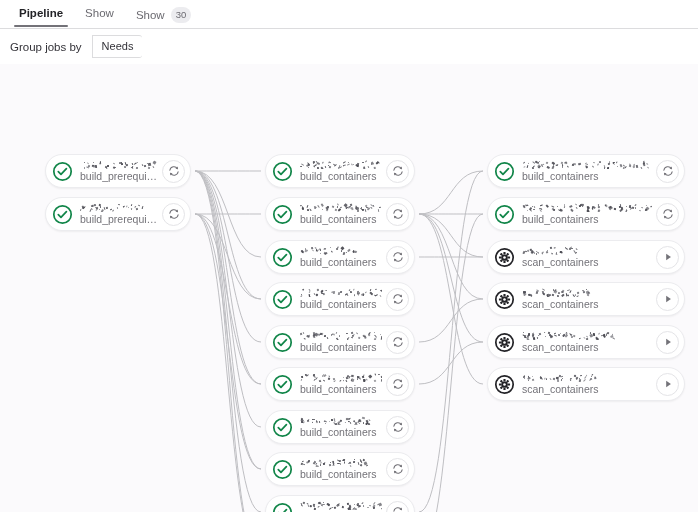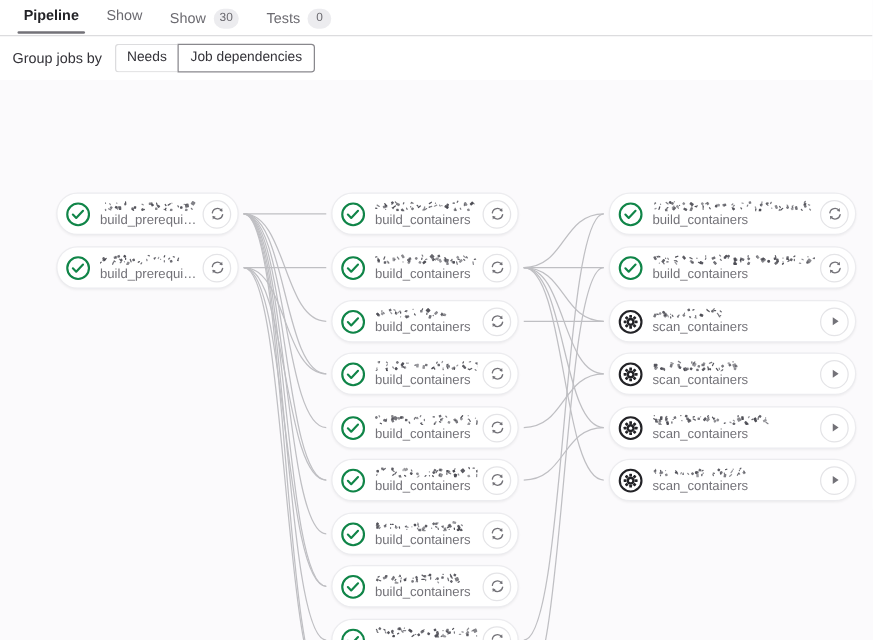--- a/index.html
+++ b/index.html
@@ -110,32 +110,27 @@
   <div class="tab active">
     <span>Pipeline</span>
   </div>
   <div class="tab">
     <span>Show</span>
   </div>
   <div class="tab">
     <span>Show</span>
     <span class="badge">30</span>
   </div>
-  <div class="tab">
-    <span>Tests</span>
-    <span class="badge">0</span>
-  </div>
 </div>
 
 <div class="toolbar">
   <span class="tb-label">Group jobs by</span>
 
   <div class="segmented">
     <div class="seg">Needs</div>
-    <div class="seg sel">Job dependencies</div>
   </div>
 
 </div>
 
 <div class="canvas">
   <svg class="edges" viewBox="0 0 698 448" preserveAspectRatio="none">
       <path d="M195,107 C229.32,107 226.68,107 261,107" fill="none" stroke="#bfbfc3" stroke-width="1"></path>
       <path d="M195,107 C229.32,107 226.68,193 261,193" fill="none" stroke="#bfbfc3" stroke-width="1"></path>
       <path d="M195,107 C229.32,107 226.68,235 261,235" fill="none" stroke="#bfbfc3" stroke-width="1"></path>
       <path d="M195,107 C229.32,107 226.68,278 261,278" fill="none" stroke="#bfbfc3" stroke-width="1"></path>

